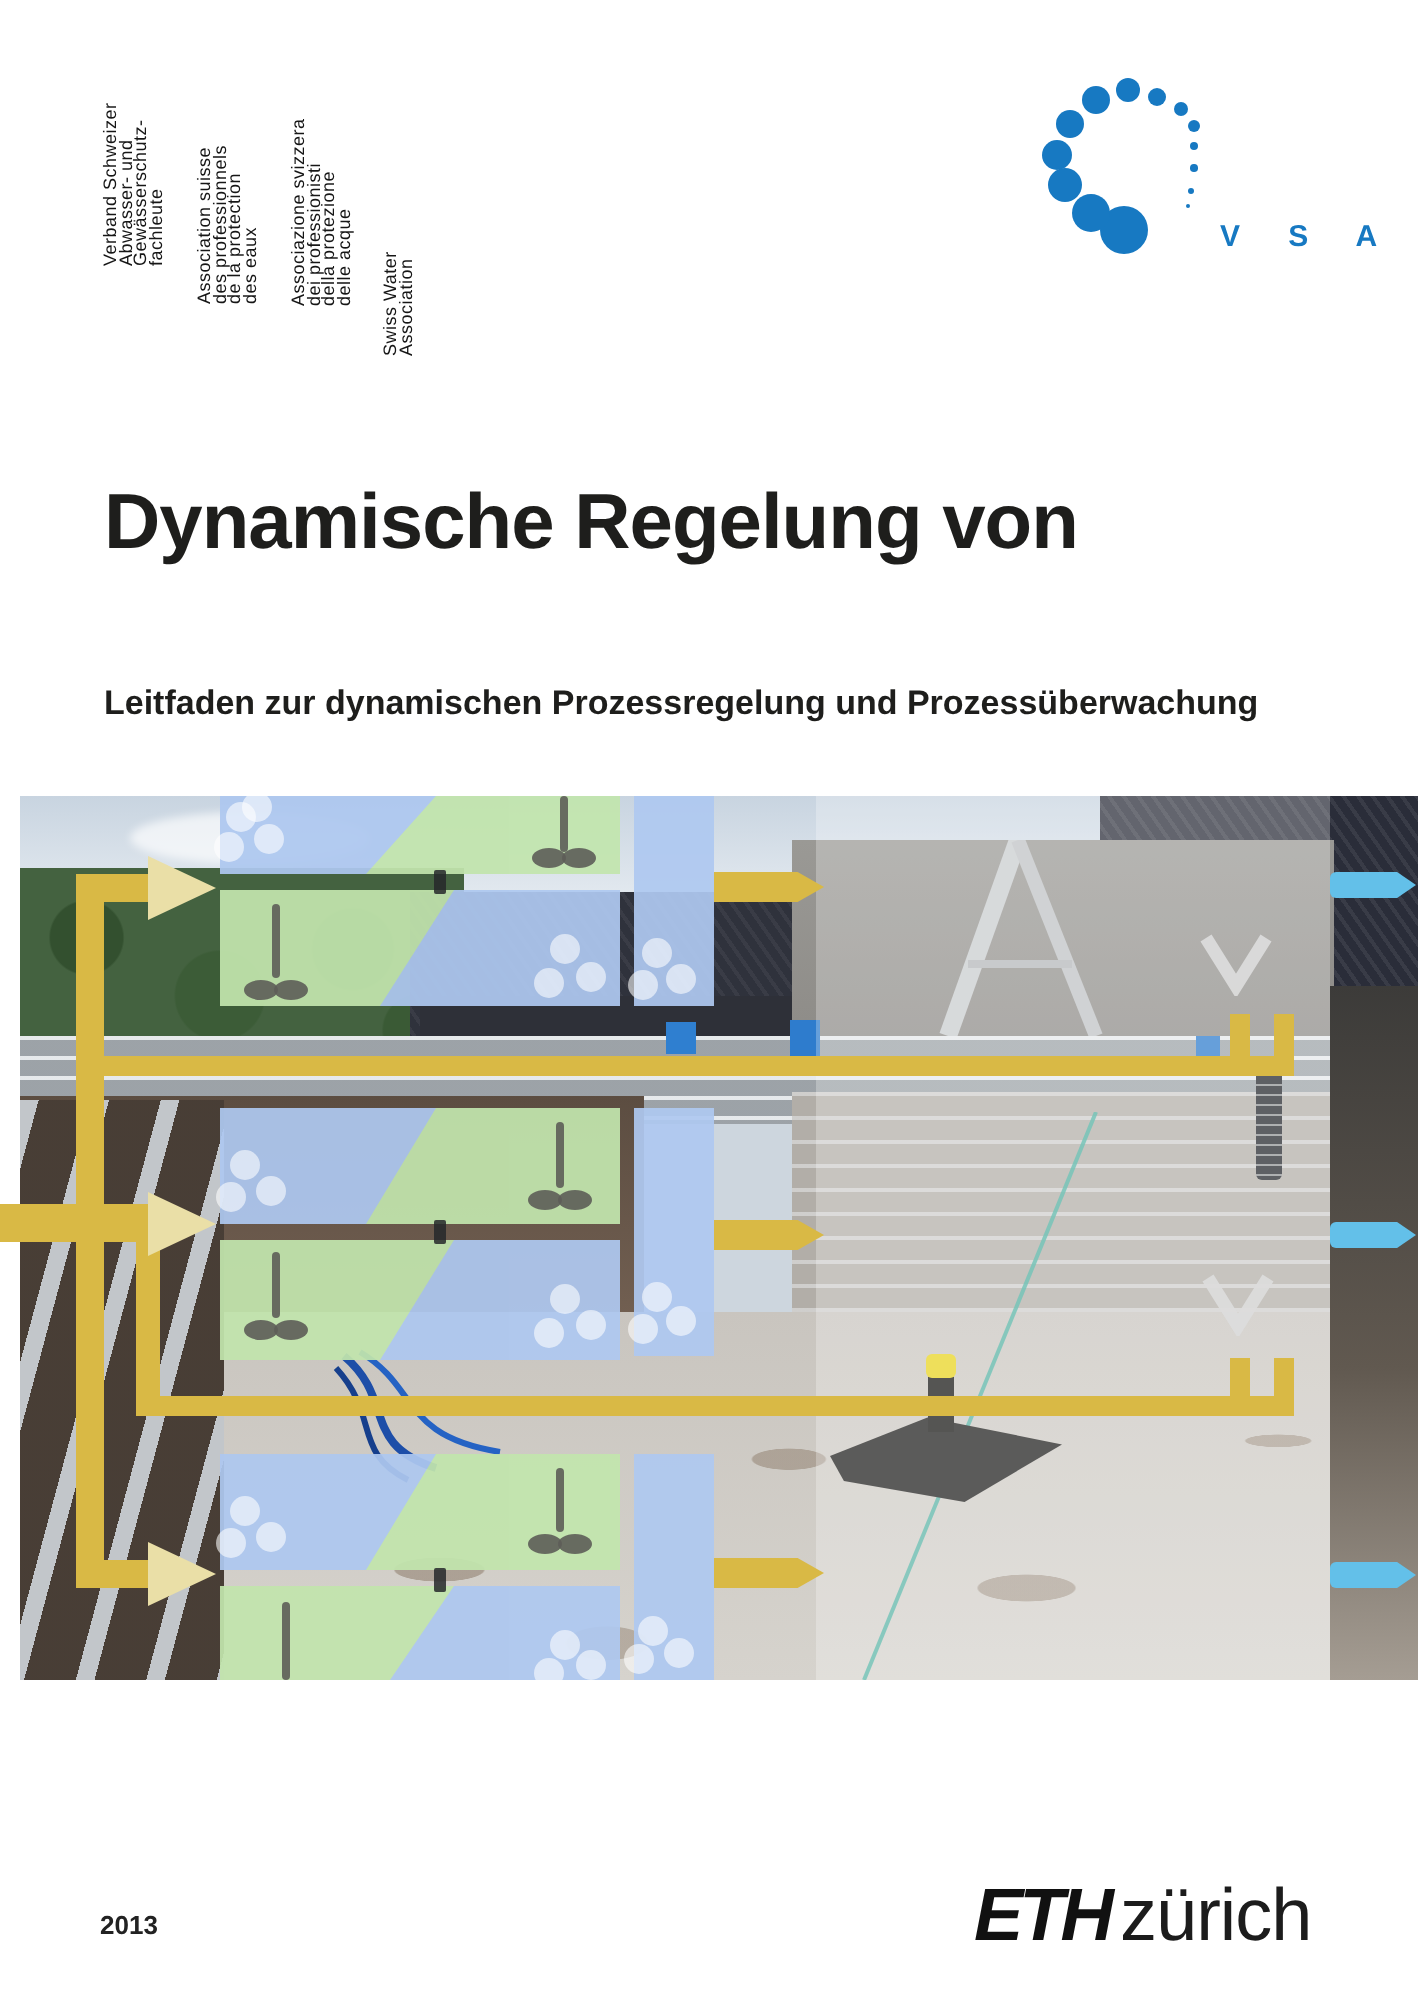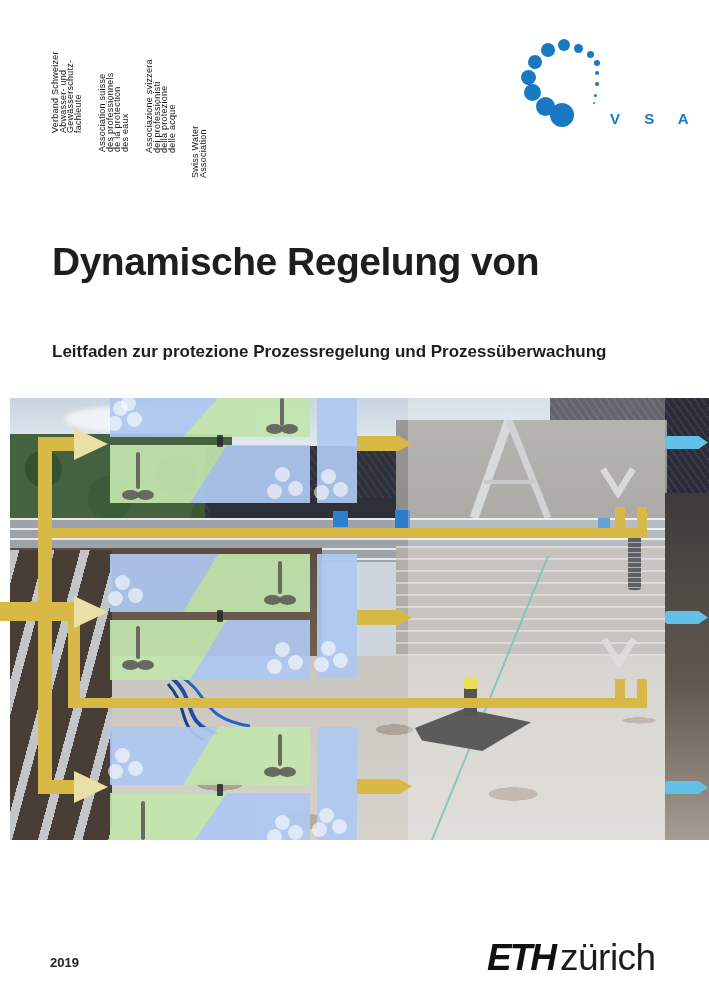--- a/index.html
+++ b/index.html
@@ -73,21 +73,21 @@
       <div style="position: absolute; left: 79.6px; top: 40.6px; width: 4.8px; height: 4.8px; border-radius: 50%; background: rgb(23, 121, 194);"></div>
       <div style="position: absolute; left: 80.1px; top: 52.1px; width: 3.8px; height: 3.8px; border-radius: 50%; background: rgb(23, 121, 194);"></div>
       <div style="position: absolute; left: 78.5px; top: 63.5px; width: 3px; height: 3px; border-radius: 50%; background: rgb(23, 121, 194);"></div>
       <div style="position: absolute; left: 77.8px; top: 71.8px; width: 2.4px; height: 2.4px; border-radius: 50%; background: rgb(23, 121, 194);"></div>
     </div>
   <div id="vsa-text" style="color: rgb(23, 121, 194);">V S A</div>
 
   <div id="title">
     <div>Dynamische Regelung von</div>
   </div>
-  <div id="subtitle">Leitfaden zur protezione Prozessregelung und Prozessüberwachung</div>
+  <div id="subtitle">Leitfaden zur dynamischen Prozessregelung und Prozessüberwachung</div>
 
   <div id="photo">
 
     <div class="layer" style="left:0;top:0;width:699px;height:62px;background:linear-gradient(#c8d4e0,#e9eef3);"></div>
     <div class="layer" style="left:55px;top:8px;width:120px;height:26px;border-radius:50%;background:rgba(255,255,255,.65);filter:blur(2px);"></div>
     <div class="layer" style="left:0;top:36px;width:222px;height:116px;background:
          radial-gradient(circle at 15% 30%,#33502f 0 18px,transparent 19px),
          radial-gradient(circle at 45% 55%,#3c5c37 0 22px,transparent 23px),
          radial-gradient(circle at 75% 35%,#31512e 0 20px,transparent 21px),
          radial-gradient(circle at 90% 70%,#3a5a35 0 18px,transparent 19px),
@@ -231,17 +231,17 @@
           </svg></div>
         <div style="position: absolute; left: 591px; top: 237px; width: 36px; height: 33px;"><svg width="36" height="33">
             <polyline points="3,4 18,28 33,4" fill="none" stroke="#dcdcdc" stroke-width="6.5" opacity="0.92"></polyline>
           </svg></div>
         <div style="position: absolute; left: 207px; top: 37px; width: 6px; height: 12px; background: rgb(38, 40, 42); opacity: 0.85; border-radius: 1px;"></div>
         <div style="position: absolute; left: 207px; top: 212px; width: 6px; height: 12px; background: rgb(38, 40, 42); opacity: 0.85; border-radius: 1px;"></div>
         <div style="position: absolute; left: 207px; top: 386px; width: 6px; height: 12px; background: rgb(38, 40, 42); opacity: 0.85; border-radius: 1px;"></div>
       </div>
   </div>
 
-  <div id="year">2019</div>
+  <div id="year">2013</div>
   <div id="eth-logo">
     <span id="eth-bold">ETH</span><span id="eth-light">zürich</span>
   </div>
 </div>
 
 </body></html>

